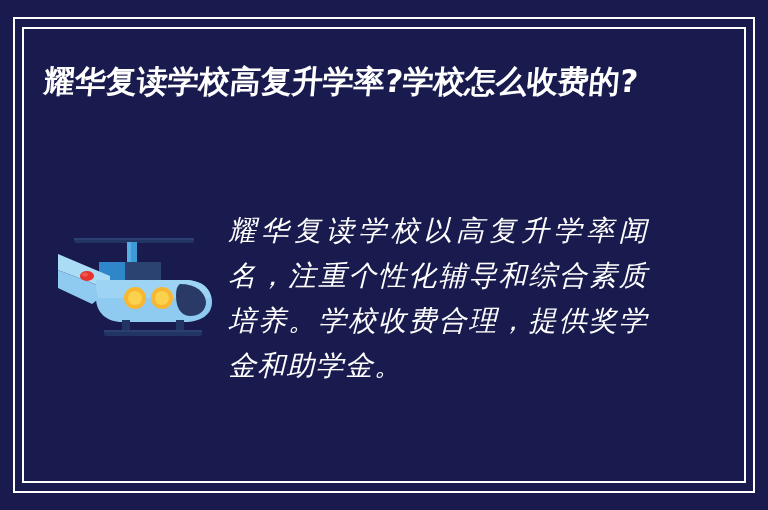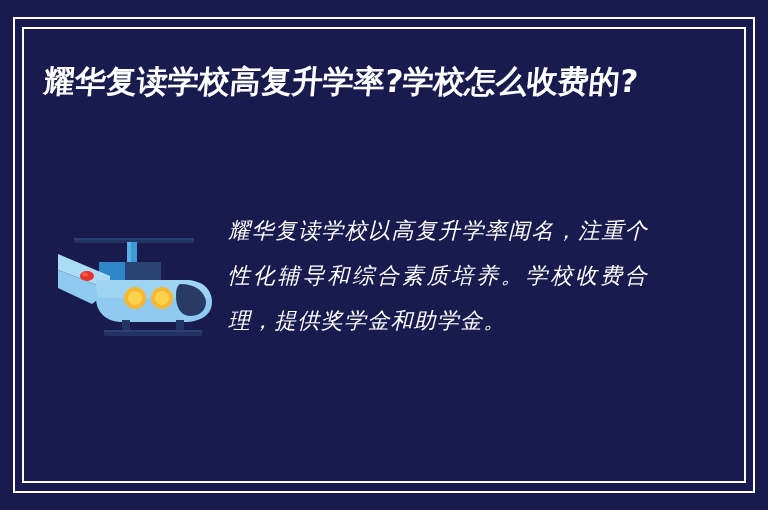--- a/index.html
+++ b/index.html
@@ -63,21 +63,21 @@
   }
 
   
   .body-copy {
     position: absolute;
     left: 228px;
     top: 208px;
     width: 420px;
     color: #ffffff;
     font-family: "DejaVu Serif", "Liberation Serif", serif;
-    font-size: 22px;
+    font-size: 28px;
     font-style: italic;
     font-weight: 400;
     line-height: 45px;
     letter-spacing: 1.2px;
     text-align: justify;
   }
 
   
   .illustration {
     position: absolute;

